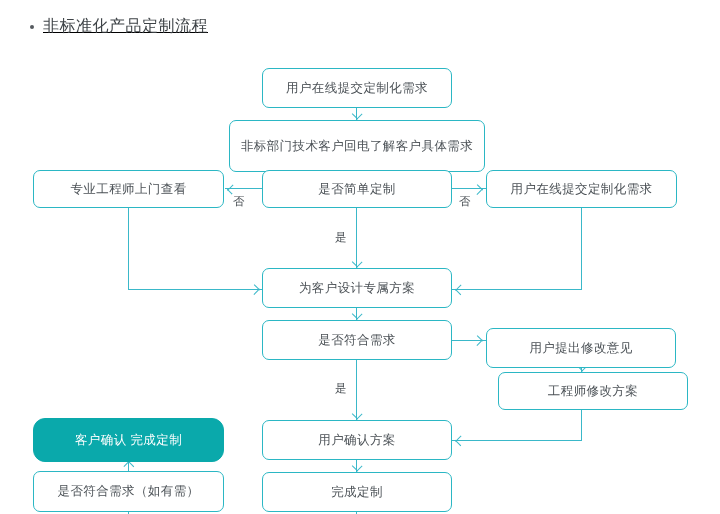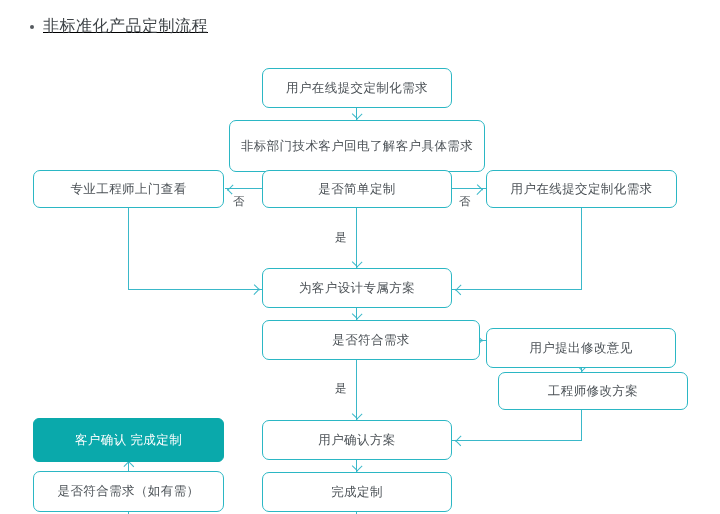--- a/index.html
+++ b/index.html
@@ -52,21 +52,21 @@
     color: #4b5156;
     font-size: 12.5px;
     letter-spacing: 0.4px;
     white-space: nowrap;
     z-index: 3;
   }
   .node.filled {
     background: #0aa9ab;
     border-color: #0aa9ab;
     color: #ffffff;
-    border-radius: 6px;
+    border-radius: 12px;
   }
 
   
   .ln {
     position: absolute;
     background: #3ab8c9;
     z-index: 1;
   }
   .ln.h { height: 1.4px; }
   .ln.v { width: 1.4px; }
@@ -188,21 +188,21 @@
   </div>
 
   <div class="node" style="left:486px; top:170px; width:191px; height:38px;">
     <span>用户在线提交定制化需求</span>
   </div>
 
   <div class="node" style="left:262px; top:268px; width:190px; height:40px;">
     <span>为客户设计专属方案</span>
   </div>
 
-  <div class="node" style="left:262px; top:320px; width:218px; height:40px;">
+  <div class="node" style="left:262px; top:320px; width:190px; height:40px;">
     <span>是否符合需求</span>
   </div>
 
   <div class="node" style="left:486px; top:328px; width:190px; height:40px;">
     <span>用户提出修改意见</span>
   </div>
 
   <div class="node" style="left:498px; top:372px; width:190px; height:38px;">
     <span>工程师修改方案</span>
   </div>

